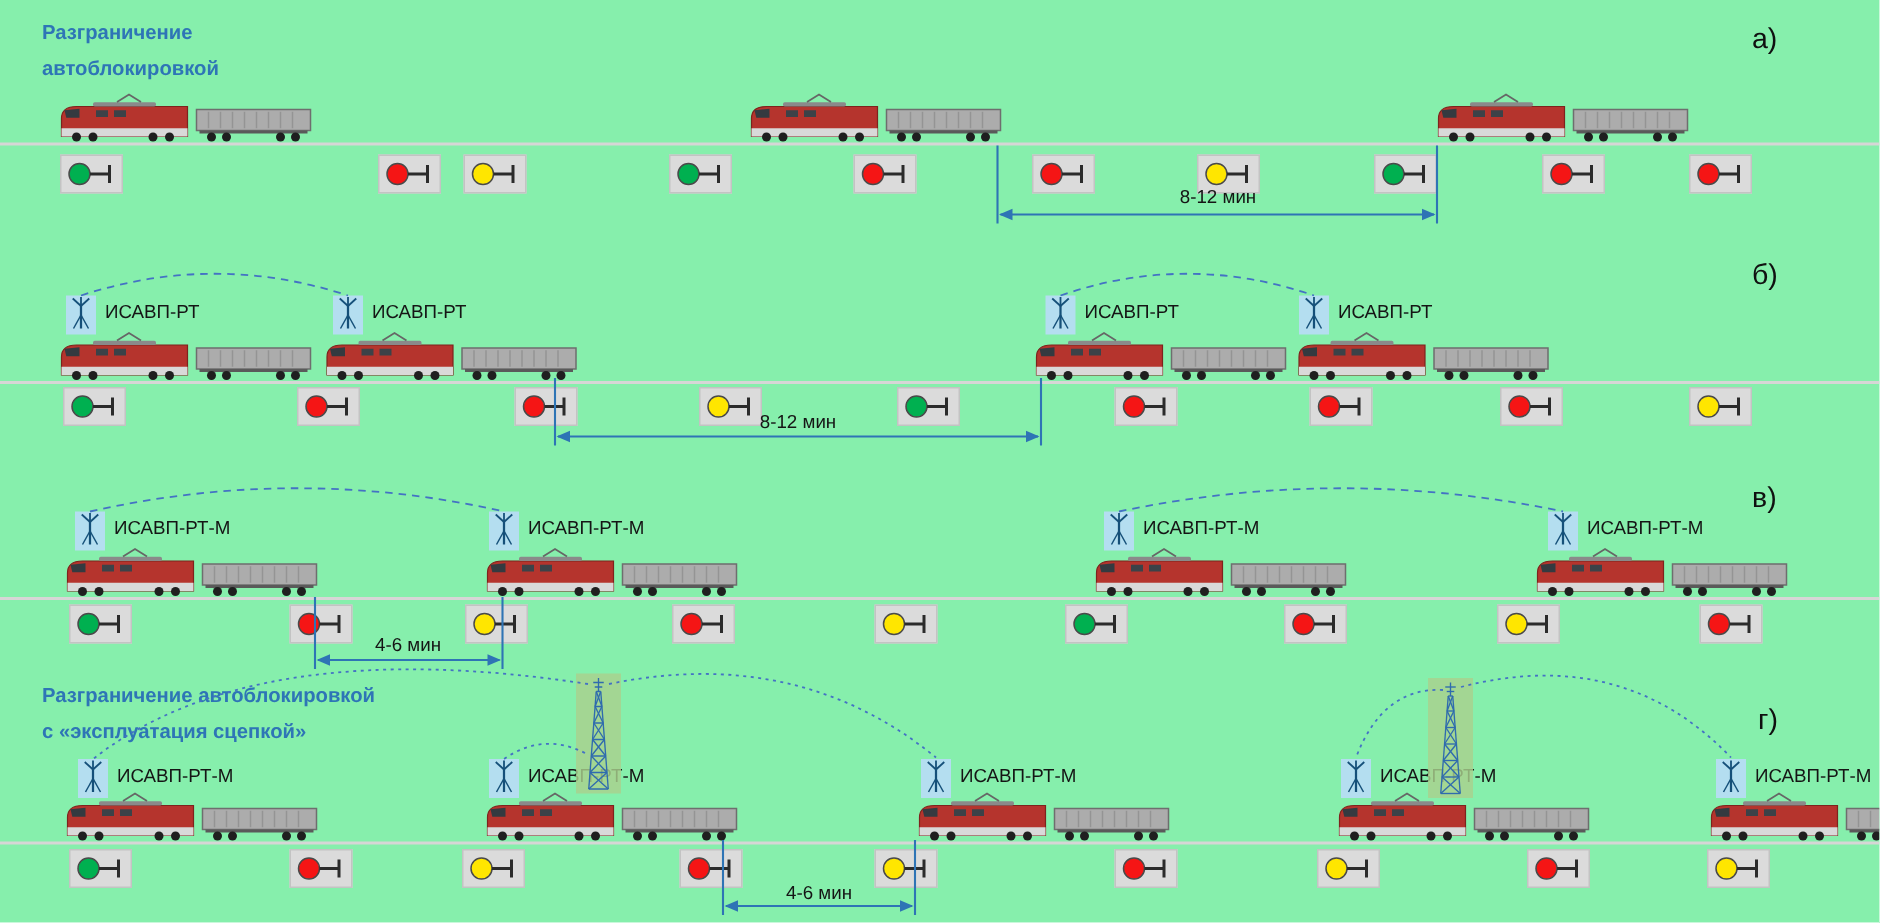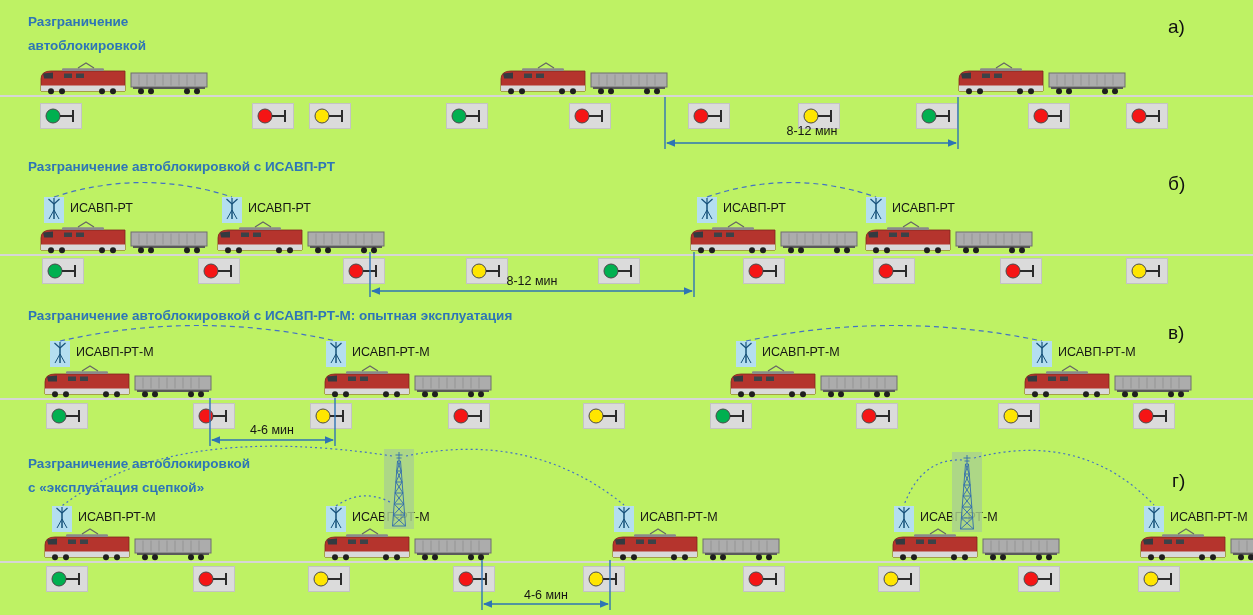--- a/index.html
+++ b/index.html
@@ -1,16 +1,16 @@
 <!DOCTYPE html>
 <html><head>
 <meta charset="utf-8">
 <style>
   html,body{margin:0;padding:0;background:#ffffff;font-family:"Liberation Sans",sans-serif;}
-  #stage{position:relative;width:1253px;height:615px;overflow:hidden;background:#bef264;}
+  #stage{position:relative;width:1253px;height:615px;overflow:hidden;background:#86efac;}
   .track{position:absolute;left:0;right:0;height:2px;background:#d6d6d6;}
   .row-title{position:absolute;font-weight:700;font-size:13.5px;line-height:1.75;color:#2E75B6;white-space:nowrap;}
   .row-letter{position:absolute;font-size:19px;color:#101010;}
   .train{position:absolute;width:172px;height:36px;}
   .signal{position:absolute;width:40px;height:24px;background:#DBDBDB;border:1px solid #c3c3c3;display:flex;align-items:center;justify-content:center;}
   .antenna{position:absolute;width:20px;height:26px;background:#B4DEF0;}
   .ant-label{position:absolute;font-size:12.5px;color:#151515;white-space:nowrap;}
   .tower{position:absolute;width:30px;height:80px;background:rgba(169,209,142,0.82);}
   .arrow-label{position:absolute;transform:translateX(-50%);font-size:12.5px;color:#151515;white-space:nowrap;}
   #overlay{position:absolute;left:0;top:0;pointer-events:none;}
@@ -182,23 +182,20 @@
       </svg>
     </div>
     <div class="signal" style="left: 1126px; top: 103px;">
       <svg width="36" height="20" viewBox="0 0 36 20">
         <circle cx="10" cy="10" r="7" fill="#F51515" stroke="#4a4a4a" stroke-width="1"></circle>
         <line x1="17" y1="10" x2="30" y2="10" stroke="#2b2b2b" stroke-width="2"></line>
         <line x1="30" y1="4" x2="30" y2="16" stroke="#2b2b2b" stroke-width="2"></line>
       </svg>
     </div>
     <div class="track" style="top: 254px;"></div>
-    <div class="row-title" style="left: 28px; top: 155px;">
-      <div>Разграничение автоблокировкой с ИСАВП-РТ</div>
-    </div>
     <div class="row-letter" style="left: 1168px; top: 173px;">б)</div>
     <div class="train" style="left: 38px; top: 219px;"><svg width="172" height="36" viewBox="0 0 172 36">
         <g>
           <path d="M3,31 L3,19 Q3,11 13,11 L87,11 L87,31 Z" fill="#B5342D" stroke="#7E231D" stroke-width="0.8"></path>
           <path d="M3,31 L3,25.5 L87,25.5 L87,31 Z" fill="#D9D9D9"></path>
           <path d="M5,13.5 L15,12.5 L15,18.5 L6.2,18.5 Z" fill="#343a40"></path>
           <rect x="26" y="13.5" width="8" height="4.5" fill="#3c4248"></rect>
           <rect x="38" y="13.5" width="8" height="4.5" fill="#3c4248"></rect>
           <rect x="24" y="8.2" width="42" height="2.8" rx="1.2" fill="#8a8a8a"></rect>
           <path d="M40,8 L48,3 L56,8" fill="none" stroke="#666" stroke-width="1.2"></path>
@@ -410,23 +407,20 @@
     <div class="antenna" style="left: 866px; top: 197px;"><svg width="20" height="26" viewBox="0 0 20 26">
         <line x1="10" y1="22" x2="10" y2="7" stroke-width="1.5" stroke="#155079" fill="none"></line>
         <line x1="10" y1="7" x2="4.5" y2="2" stroke-width="1.2" stroke="#155079" fill="none"></line>
         <line x1="10" y1="7" x2="10" y2="1" stroke-width="1.2" stroke="#155079" fill="none"></line>
         <line x1="10" y1="7" x2="15.5" y2="2" stroke-width="1.2" stroke="#155079" fill="none"></line>
         <line x1="10" y1="13" x2="5" y2="22" stroke-width="1" stroke="#155079" fill="none"></line>
         <line x1="10" y1="13" x2="15" y2="22" stroke-width="1" stroke="#155079" fill="none"></line>
       </svg></div>
     <div class="ant-label" style="left: 892px; top: 201px;">ИСАВП-РТ</div>
     <div class="track" style="top: 398px;"></div>
-    <div class="row-title" style="left: 28px; top: 304px;">
-      <div>Разграничение автоблокировкой с ИСАВП-РТ-М: опытная эксплуатация</div>
-    </div>
     <div class="row-letter" style="left: 1168px; top: 322px;">в)</div>
     <div class="train" style="left: 42px; top: 363px;"><svg width="172" height="36" viewBox="0 0 172 36">
         <g>
           <path d="M3,31 L3,19 Q3,11 13,11 L87,11 L87,31 Z" fill="#B5342D" stroke="#7E231D" stroke-width="0.8"></path>
           <path d="M3,31 L3,25.5 L87,25.5 L87,31 Z" fill="#D9D9D9"></path>
           <path d="M5,13.5 L15,12.5 L15,18.5 L6.2,18.5 Z" fill="#343a40"></path>
           <rect x="26" y="13.5" width="8" height="4.5" fill="#3c4248"></rect>
           <rect x="38" y="13.5" width="8" height="4.5" fill="#3c4248"></rect>
           <rect x="24" y="8.2" width="42" height="2.8" rx="1.2" fill="#8a8a8a"></rect>
           <path d="M40,8 L48,3 L56,8" fill="none" stroke="#666" stroke-width="1.2"></path>

